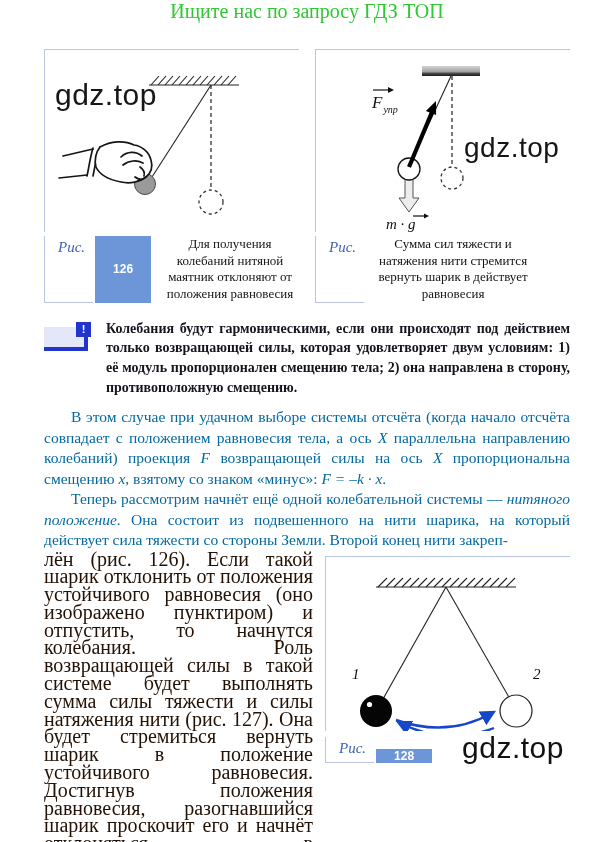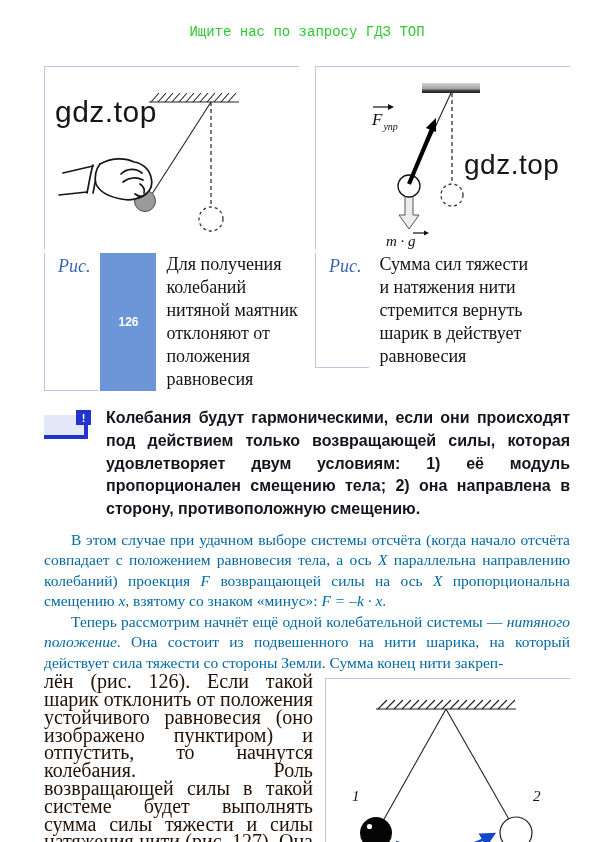--- a/index.html
+++ b/index.html
@@ -1,47 +1,47 @@
 <!DOCTYPE html>
 <html lang="ru"><head>
 <meta charset="utf-8">
 <style>
   html,body{margin:0;padding:0;background:#ffffff;}
   .page{position:relative;width:614px;height:842px;overflow:hidden;background:#fff;
         font-family:"Liberation Serif",serif;}
-  .promo-top{padding-top:24px;text-align:center;font-family:Liberation Mono, monospace;
-        font-size:14px;color:#2fc832;}
+  .promo-top{padding-top:0;text-align:center;font-family:Liberation Serif, serif;
+        font-size:20px;color:#2fc832;}
   .content{padding:0 44px;}
 
   
   .figures-row{margin-top:26px;display:flex;gap:16px;}
   .figure{width:255px;flex:none;}
   .fig-canvas{position:relative;height:182px;border-left:1px solid #b9c5e2;border-top:1px solid #b9c5e2;}
   .fig-canvas svg{position:absolute;left:0;top:0;}
   .watermark{position:absolute;font-family:"Liberation Sans",sans-serif;color:#161616;
         font-weight:500;letter-spacing:.5px;line-height:1;}
   .wm-126{left:10px;top:30px;font-size:30px;}
   .wm-127{left:148px;top:84px;font-size:28px;}
   .fig-caption{display:flex;align-items:stretch;margin-top:4px;}
-  .fig-label{font-style:italic;font-size:18px;color:#3c64b4;padding:3px 8px 5px 13px;
+  .fig-label{font-style:italic;font-size:15px;color:#3c64b4;padding:3px 8px 5px 13px;
         border-left:1px solid #b9c5e2;border-bottom:1px solid #b9c5e2;}
   .fig-badge{background:#6d96d8;color:#fff;font-family:"Liberation Sans",sans-serif;
         font-weight:bold;font-size:12px;min-width:24px;text-align:center;
         display:flex;align-items:center;justify-content:center;margin-left:2px;padding:0 16px;}
-  .fig-cap-text{margin-left:10px;font-size:18px;line-height:1.28;color:#141414;width:158px;}
+  .fig-cap-text{margin-left:10px;font-size:13px;line-height:1.28;color:#141414;width:158px;text-align:center;}
 
   
   .infobox{margin-top:16px;display:flex;gap:14px;align-items:flex-start;}
   .info-icon{position:relative;width:48px;height:31px;flex:none;margin-top:3px;}
   .info-icon-body{position:absolute;left:0;top:5px;width:40px;height:20px;background:#e3e7f7;
         border-right:4px solid #2135cd;border-bottom:4px solid #2135cd;}
   .info-icon-corner{position:absolute;top:0;right:1px;width:15px;height:15px;background:#2135cd;
         color:#fff;font-family:"Liberation Sans",sans-serif;font-weight:bold;font-size:11px;
         display:flex;align-items:center;justify-content:center;}
-  .info-text{font-family:Liberation Sans, sans-serif;font-weight:700;font-size:16px;
+  .info-text{font-family:Liberation Serif, serif;font-weight:700;font-size:14px;
         line-height:1.42;color:#14141f;text-align:justify;}
 
   
   p.body-par{margin:0;text-indent:27px;font-size:15.5px;line-height:20.5px;
         text-align:justify;color:#0369a1;}
   p.first{margin-top:9px;}
   .wrap-row{display:flex;gap:12px;margin-top:0;}
   p.col{flex:1;margin:0;font-size:20px;line-height:17.8px;text-align:justify;color:#221104;}
 
   
@@ -146,21 +146,21 @@
 
     <div class="infobox">
       <div class="info-icon">
         <div class="info-icon-body"></div>
         <div class="info-icon-corner">!</div>
       </div>
       <div class="info-text">Колебания будут гармоническими, если они происходят под действием только возвращающей силы, которая удовлетворяет двум условиям: 1) её модуль пропорционален смещению тела; 2) она направлена в сторону, противоположную смещению.</div>
     </div>
 
     <p class="body-par first"><span>В этом случае при удачном выборе системы отсчёта (когда начало отсчёта совпадает с положением равновесия тела, а ось </span><i>X</i><span> параллельна направлению колебаний) проекция </span><i>F</i><span> возвращающей силы на ось </span><i>X</i><span> пропорциональна смещению </span><i>x</i><span>, взятому со знаком «минус»: </span><i>F = –k · x</i><span>.</span></p>
-    <p class="body-par"><span>Теперь рассмотрим начнёт ещё одной колебательной системы — </span><i>нитяного положение</i><span>. Она состоит из подвешенного на нити шарика, на который действует сила тяжести со стороны Земли. Сумма конец нити закреп-</span></p>
+    <p class="body-par"><span>Теперь рассмотрим начнёт ещё одной колебательной системы — </span><i>нитяного положение</i><span>. Она состоит из подвешенного на нити шарика, на который действует сила тяжести со стороны Земли. Второй конец нити закреп-</span></p>
 
     <div class="wrap-row">
       <p class="col">лён (рис. 126). Если такой шарик отклонить от положения устойчивого равновесия (оно изображено пунктиром) и отпустить, то начнутся колебания. Роль возвращающей силы в такой системе будет выполнять сумма силы тяжести и силы натяжения нити (рис. 127). Она будет стремиться вернуть шарик в положение устойчивого равновесия. Достигнув положения равновесия, разогнавшийся шарик проскочит его и начнёт отклоняться в противоположную сторону (рис. 128). Под дейст-</p>
 
       <div class="figure-128">
         <div class="fig-canvas-128">
           <svg width="244" height="174" viewBox="0 0 244 174">
             <defs>
               <marker id="arrBlue" viewBox="0 0 10 10" refX="7" refY="5" markerWidth="6.5" markerHeight="6.5" orient="auto">
                 <path d="M0,0 L10,5 L0,10 Z" fill="#1646cc"></path>

